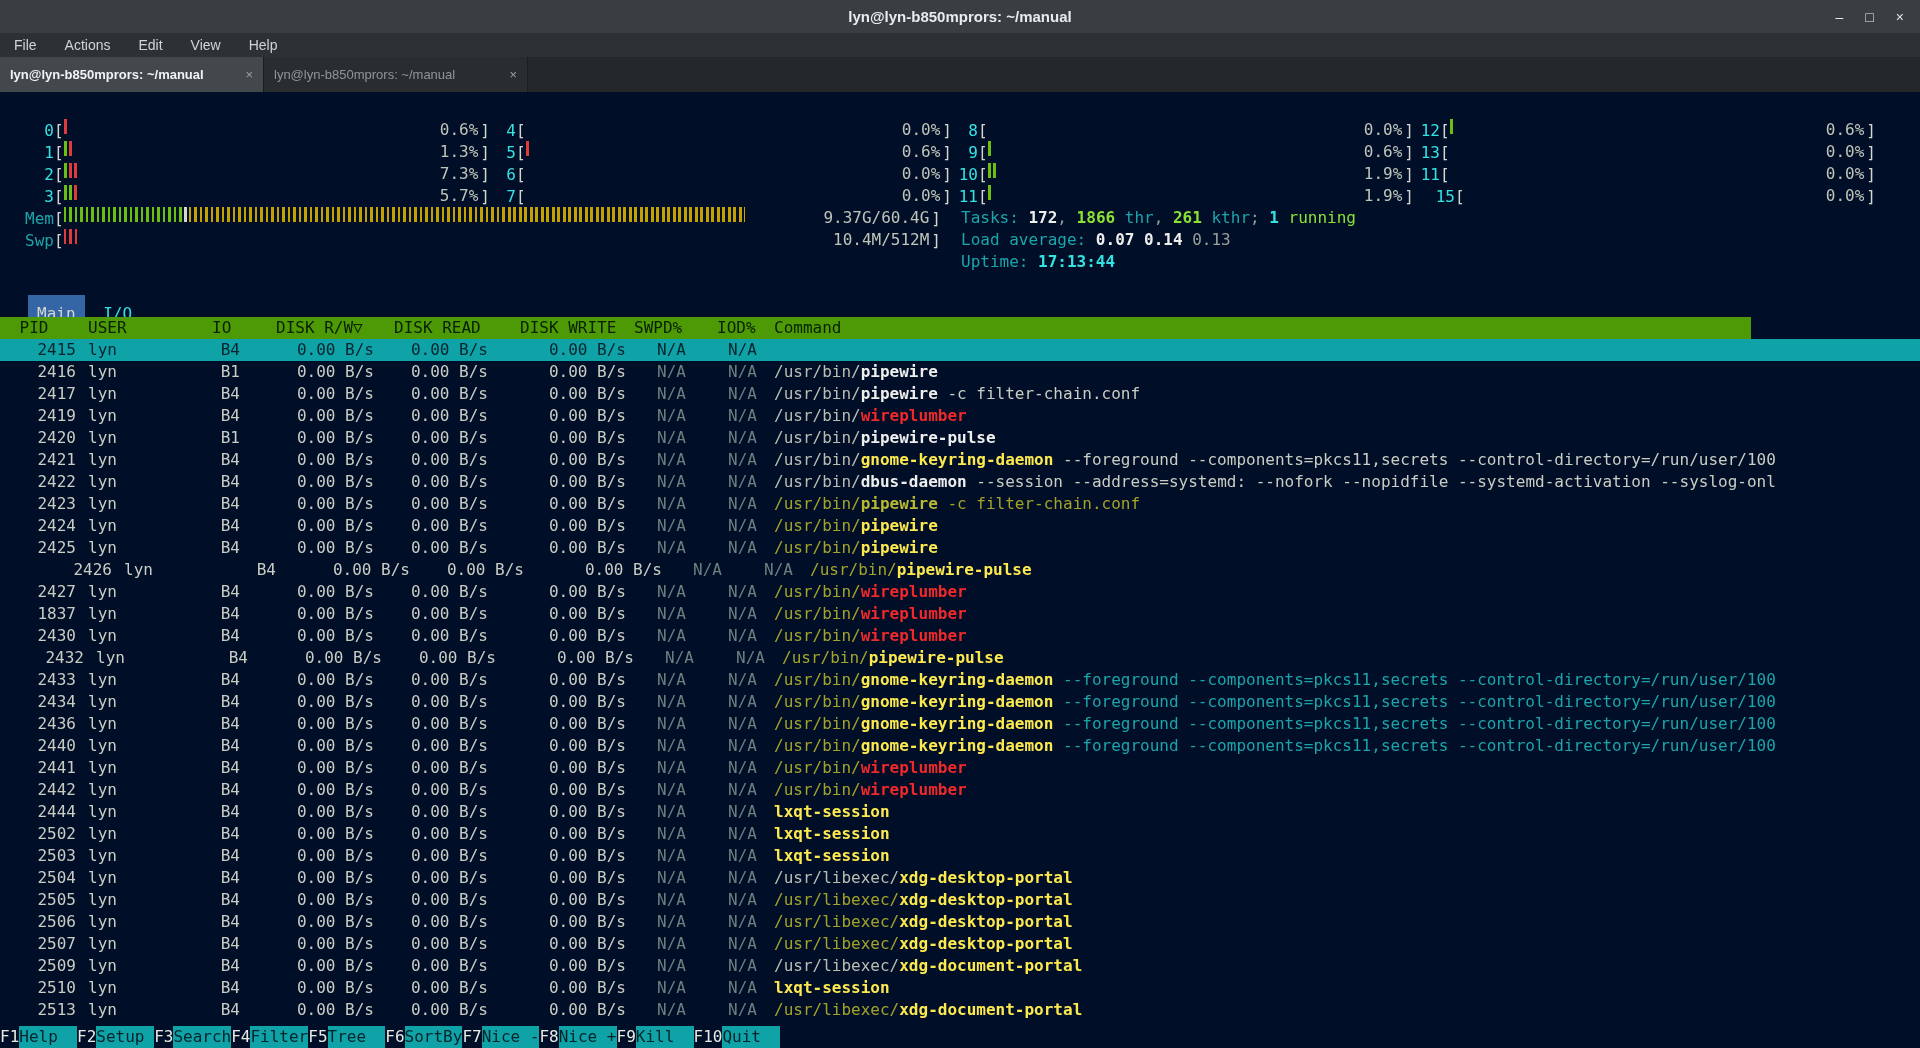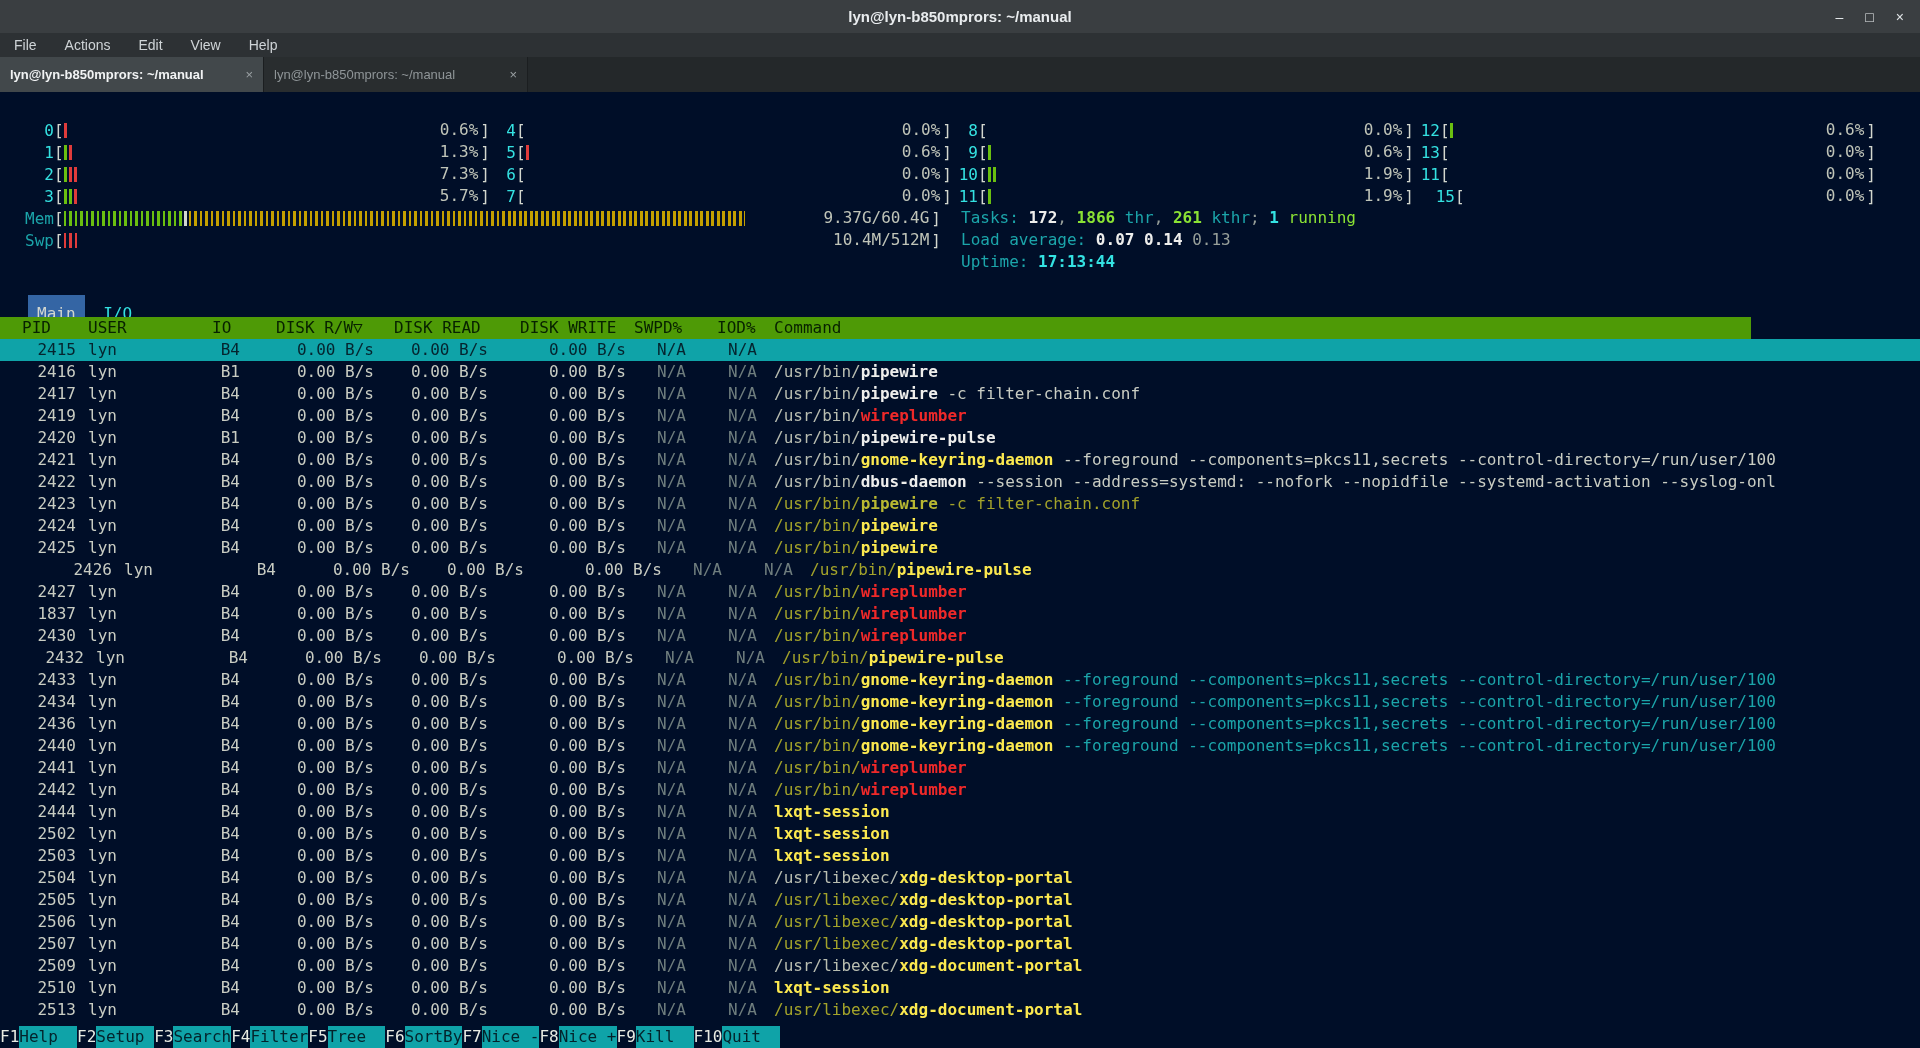--- a/index.html
+++ b/index.html
@@ -21,42 +21,42 @@
   .tab .x{margin-left:8px;color:#9aa0a3;font-weight:normal}
 
   
   .terminal{position:absolute;top:92px;left:0;width:1920px;height:956px;background:#000e28;
     font-family:"DejaVu Sans Mono",monospace;font-size:16px;color:#c9cdc3}
   .meter{position:absolute;height:22px;display:flex;align-items:center;white-space:pre}
   .m-label{text-align:right;flex:none}
   .m-label.cpu{color:#34e2e2}
   .m-label.mem{color:#1ba5aa}
   .m-br{color:#d3d7cf;flex:none}
-  .m-bars{flex:1;height:22px;position:relative;display:flex;align-items:center;overflow:hidden}
+  .m-bars{flex:1;height:22px;position:relative;display:flex;overflow:hidden}
   .m-tick{flex:none;width:3px;height:15px;margin-right:2px}
   .m-seg{flex:none;height:15px}
   .m-val{position:absolute;right:2px;top:0;line-height:22px;color:#bfc4b8}
   .info-line{position:absolute;left:961px;height:22px;line-height:22px;white-space:pre}
   .sg-tl{color:#1ba5aa}
   .sg-wb{color:#eeeeec;font-weight:bold}
   .sg-gb{color:#8ae234;font-weight:bold}
   .sg-g{color:#8ae234}
   .sg-cb{color:#34e2e2;font-weight:bold}
   .sg-gr{color:#98a09a}
 
   .screen-tabs{position:absolute;top:203px;left:0;height:22px;line-height:22px;padding-left:28px;white-space:pre}
   .stab{padding:8px 9px;display:inline-block}
   .stab.blue{background:#3465a4;color:#d3d7cf}
   .stab.cyan{color:#34e2e2}
 
   .thead{position:absolute;top:225px;left:0;width:1920px;height:22px}
   .thead-bg{position:absolute;left:0;top:0;width:1751px;height:22px;background:#4e9a06}
   .cell{position:absolute;top:0;height:22px;line-height:22px;white-space:pre;overflow:hidden}
   .th{color:#072100;z-index:2}
-  .th-pid{left:22px;width:68px;text-align:left}
+  .th-pid{left:0;width:68px;text-align:center}
   .th-user{left:88px}
   .th-io{left:212px}
   .th-rw{left:276px}
   .th-read{left:394px}
   .th-write{left:520px}
   .th-swpd{left:634px}
   .th-iod{left:717px}
   .th-cmd{left:774px}
 
   .rows{position:absolute;top:247px;left:0;width:1920px;height:682px;overflow:hidden}

